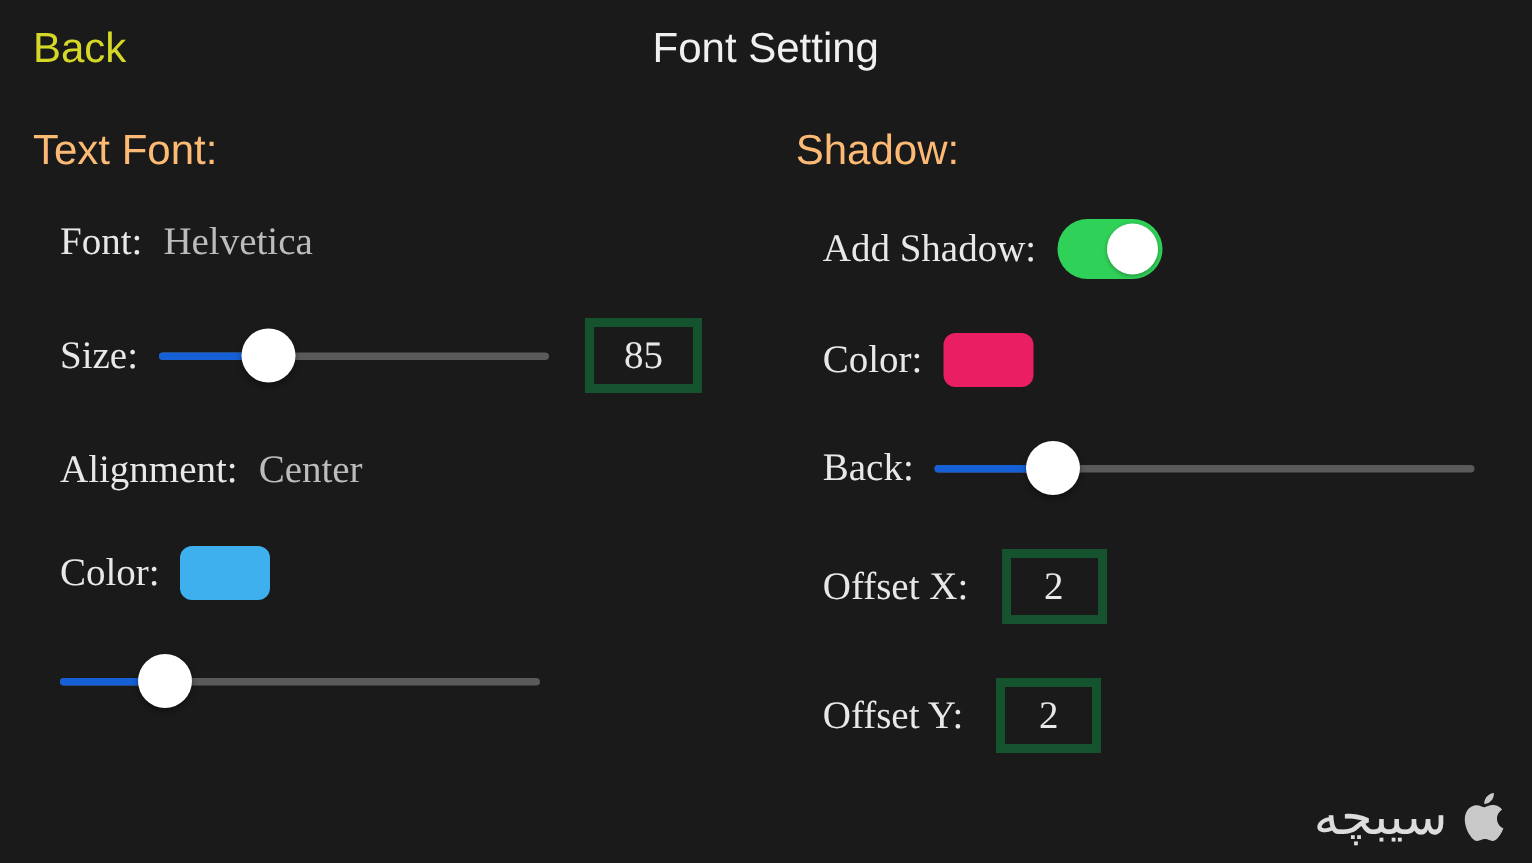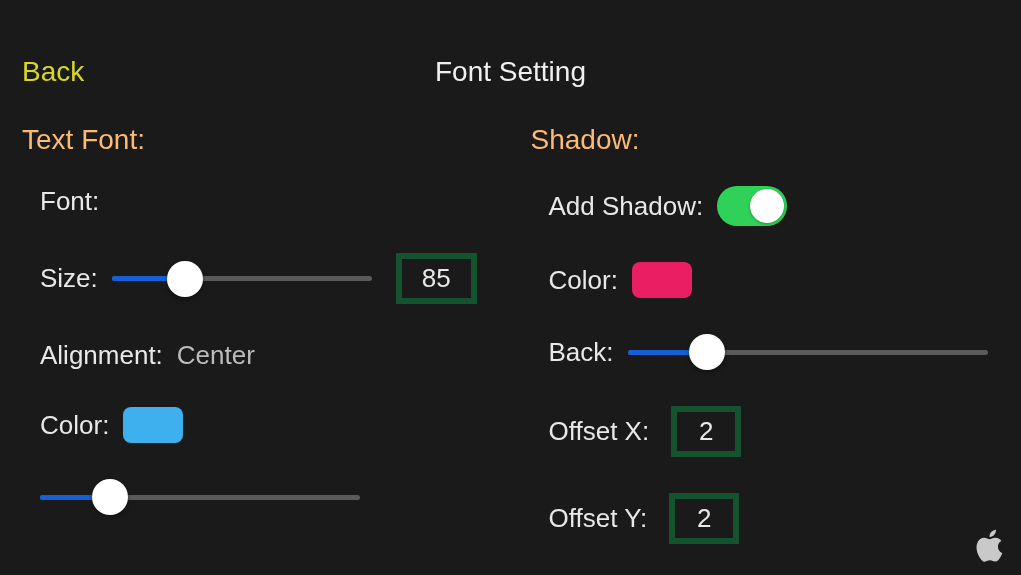--- a/index.html
+++ b/index.html
@@ -14,21 +14,20 @@
       color: #e8e8e8;
       font-family: -apple-system, "Helvetica Neue", Helvetica, Arial, sans-serif;
       font-size: 26px;
       overflow: hidden;
       position: relative;
     }
     .header {
       display: flex;
       align-items: center;
       padding: 16px 22px;
-      margin-top: 40px;
     }
     .back-btn {
       color: #d6d827;
       font-size: 28px;
       font-weight: 500;
       cursor: pointer;
     }
     .title {
       position: absolute;
       left: 50%;
@@ -48,20 +47,21 @@
     .section-title {
       color: #fdba74;
       font-size: 28px;
       margin-bottom: 30px;
     }
     .row {
       display: flex;
       align-items: center;
       margin-bottom: 36px;
       padding-left: 18px;
+      font-family: Liberation Serif, serif;
     }
     .row-label {
       color: #e8e8e8;
       font-size: 26px;
       margin-right: 14px;
       white-space: nowrap;
     }
     .row-value {
       color: #bcbcbc;
       font-size: 26px;
@@ -170,20 +170,21 @@
   <span class="title">Font Setting</span>
 </div>
 
 <div class="content">
 
   <div class="col">
     <div class="section-title">Text Font:</div>
 
     <div class="row">
       <span class="row-label">Font:</span>
+      <span class="row-value">Helvetica</span>
     </div>
 
     <div class="row">
       <span class="row-label">Size:</span>
       <div class="slider" style="max-width:260px;">
         <div class="slider-track"></div>
         <div class="slider-fill" style="width:28%"></div>
         <div class="slider-thumb" style="left:28%"></div>
       </div>
       <div class="value-box">85</div>
@@ -242,13 +243,14 @@
       <span class="row-label">Offset Y:</span>
       <div class="value-box" style="margin-left:8px;">2</div>
     </div>
   </div>
 </div>
 
 <div class="watermark">
   <svg viewBox="0 0 24 24">
       <path fill="#fff" d="M17.05 12.54c-.03-2.52 2.06-3.73 2.15-3.79-1.17-1.71-3-1.95-3.65-1.98-1.55-.16-3.03.91-3.82.91-.79 0-2-.89-3.29-.86-1.69.02-3.25.98-4.12 2.5-1.76 3.05-.45 7.57 1.26 10.05.84 1.21 1.84 2.57 3.15 2.52 1.26-.05 1.74-.82 3.27-.82 1.53 0 1.96.82 3.29.79 1.36-.03 2.22-1.23 3.05-2.45.96-1.41 1.36-2.77 1.38-2.84-.03-.01-2.64-1.01-2.67-4.03zM14.69 4.89c.7-.84 1.17-2.02 1.04-3.19-1 .04-2.22.67-2.94 1.51-.65.75-1.21 1.94-1.06 3.09 1.12.09 2.26-.57 2.96-1.41z"></path>
     </svg>
+  <span>سیبچه</span>
 </div>
 
 </body></html>

